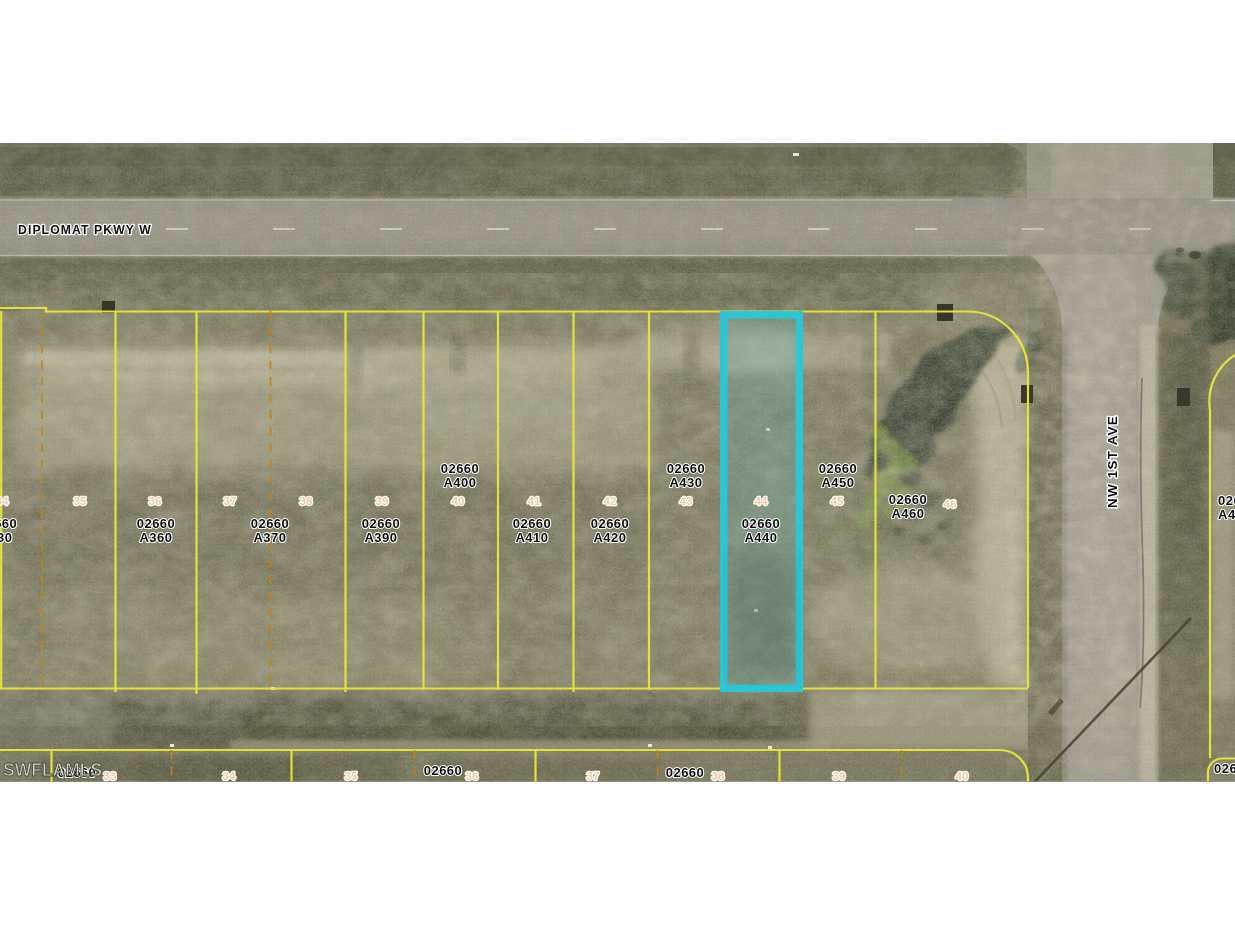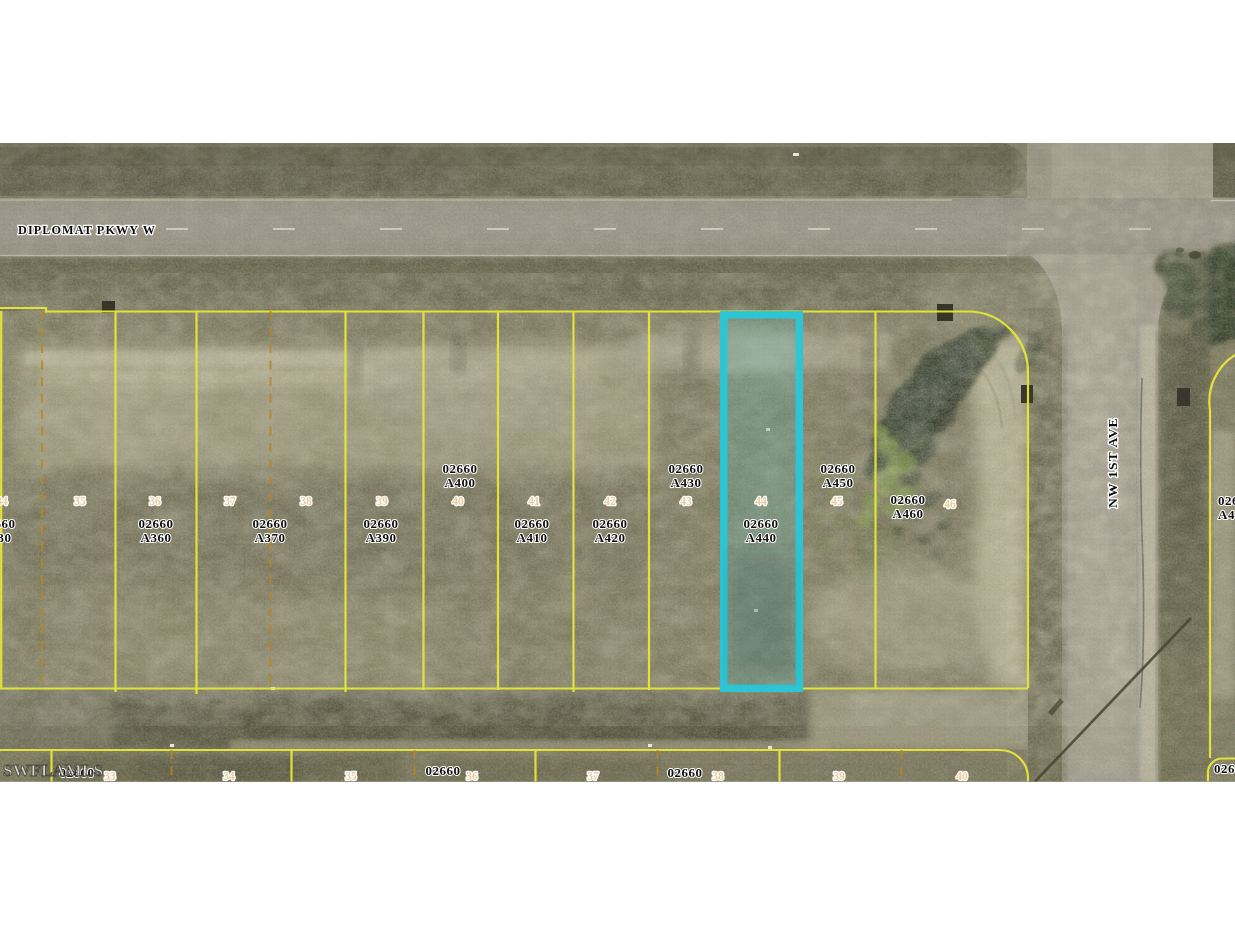--- a/index.html
+++ b/index.html
@@ -1,17 +1,17 @@
 <!DOCTYPE html>
 <html><head>
 <meta charset="utf-8">
 <style>
   html,body{margin:0;padding:0;background:#fff;}
   #stage{position:relative;width:1235px;height:888px;background:#fff;overflow:hidden;
-         font-family:Liberation Serif, serif;}
+         font-family:Liberation Sans, sans-serif;}
   svg{display:block}
 </style>
 </head>
 <body>
 
 <div id="stage">
 <svg width="1235" height="926" viewBox="0 0 1235 926" xmlns="http://www.w3.org/2000/svg">
 <defs>
   <clipPath id="aer">
           <rect x="0" y="143" width="1235" height="638.5"></rect>

